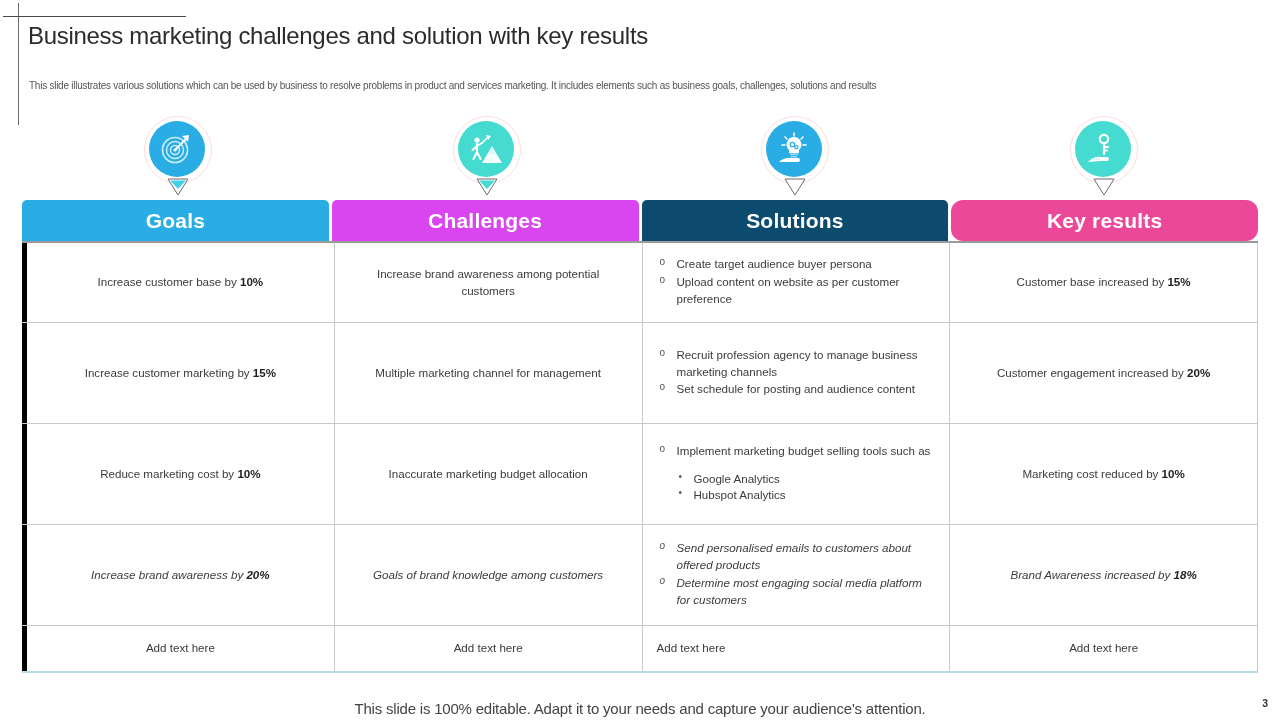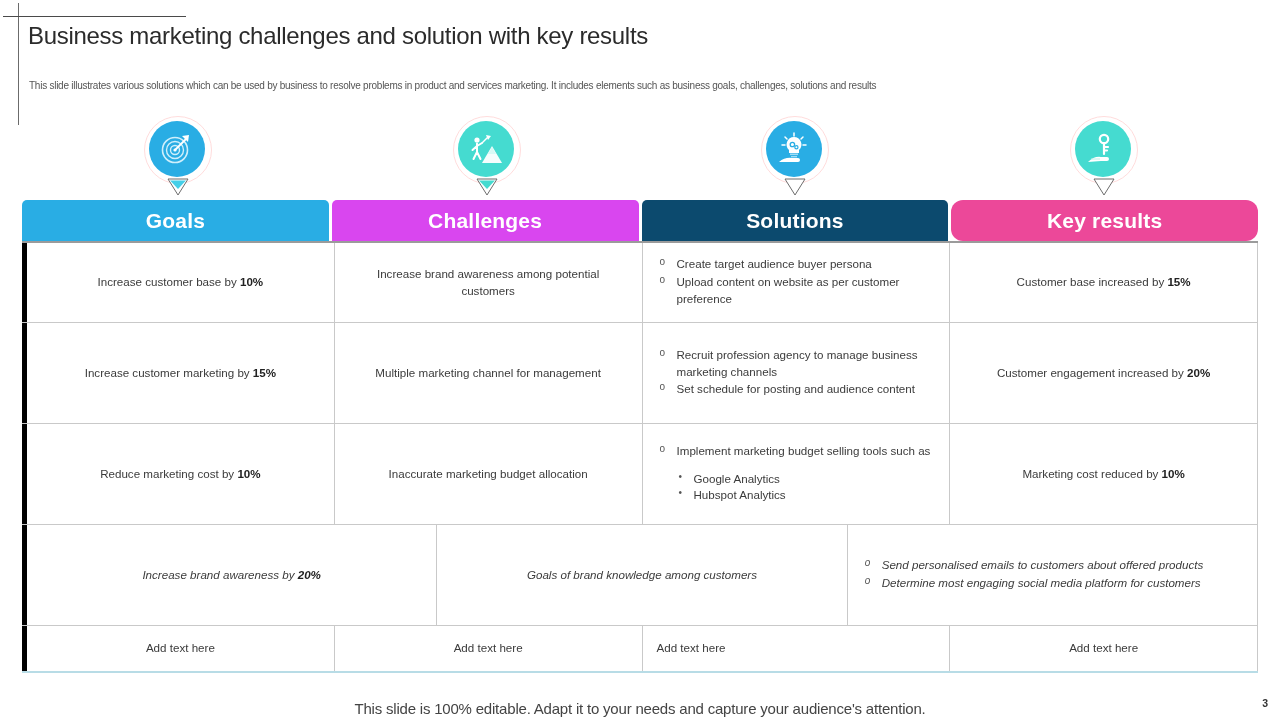--- a/index.html
+++ b/index.html
@@ -242,20 +242,23 @@
         <div class="cell center">
           <span><span>Increase brand awareness by </span><b>20%</b></span>
         </div>
         <div class="cell center">Goals of brand knowledge among customers</div>
         <div class="cell left">
           <ul class="blist">
             <li>Send personalised emails to customers about offered products</li>
             <li>Determine most engaging social media platform for customers</li>
           </ul>
         </div>
+        <div class="cell center">
+          <span><span>Brand Awareness increased by </span><b>18%</b></span>
+        </div>
       </div>
 
       <div class="row r5">
         <div class="cell center">Add text here</div>
         <div class="cell center">Add text here</div>
         <div class="cell left">Add text here</div>
         <div class="cell center">Add text here</div>
       </div>
 
     </div>

